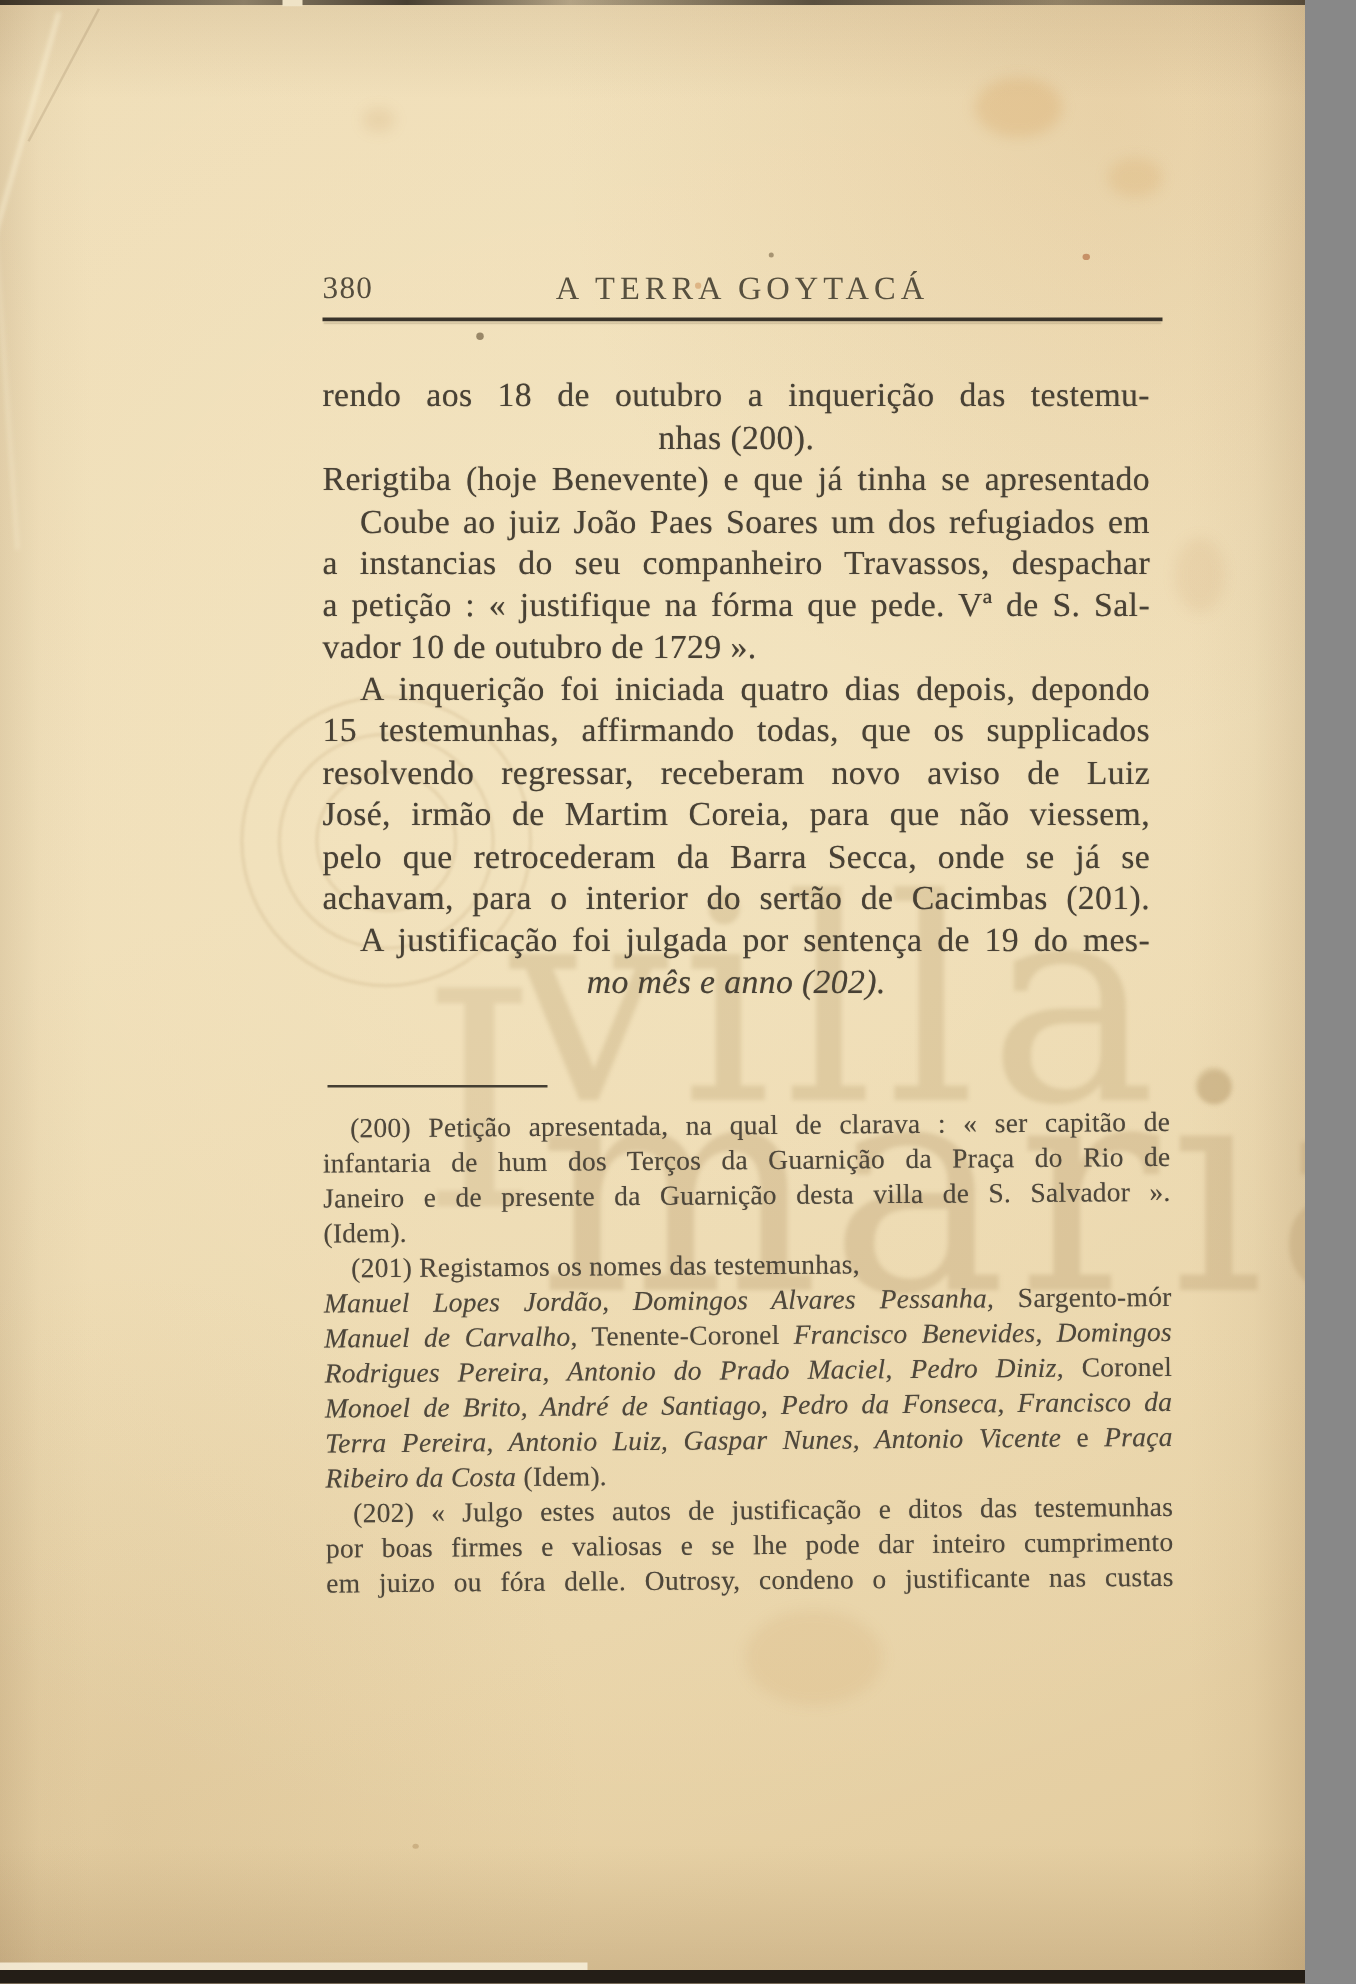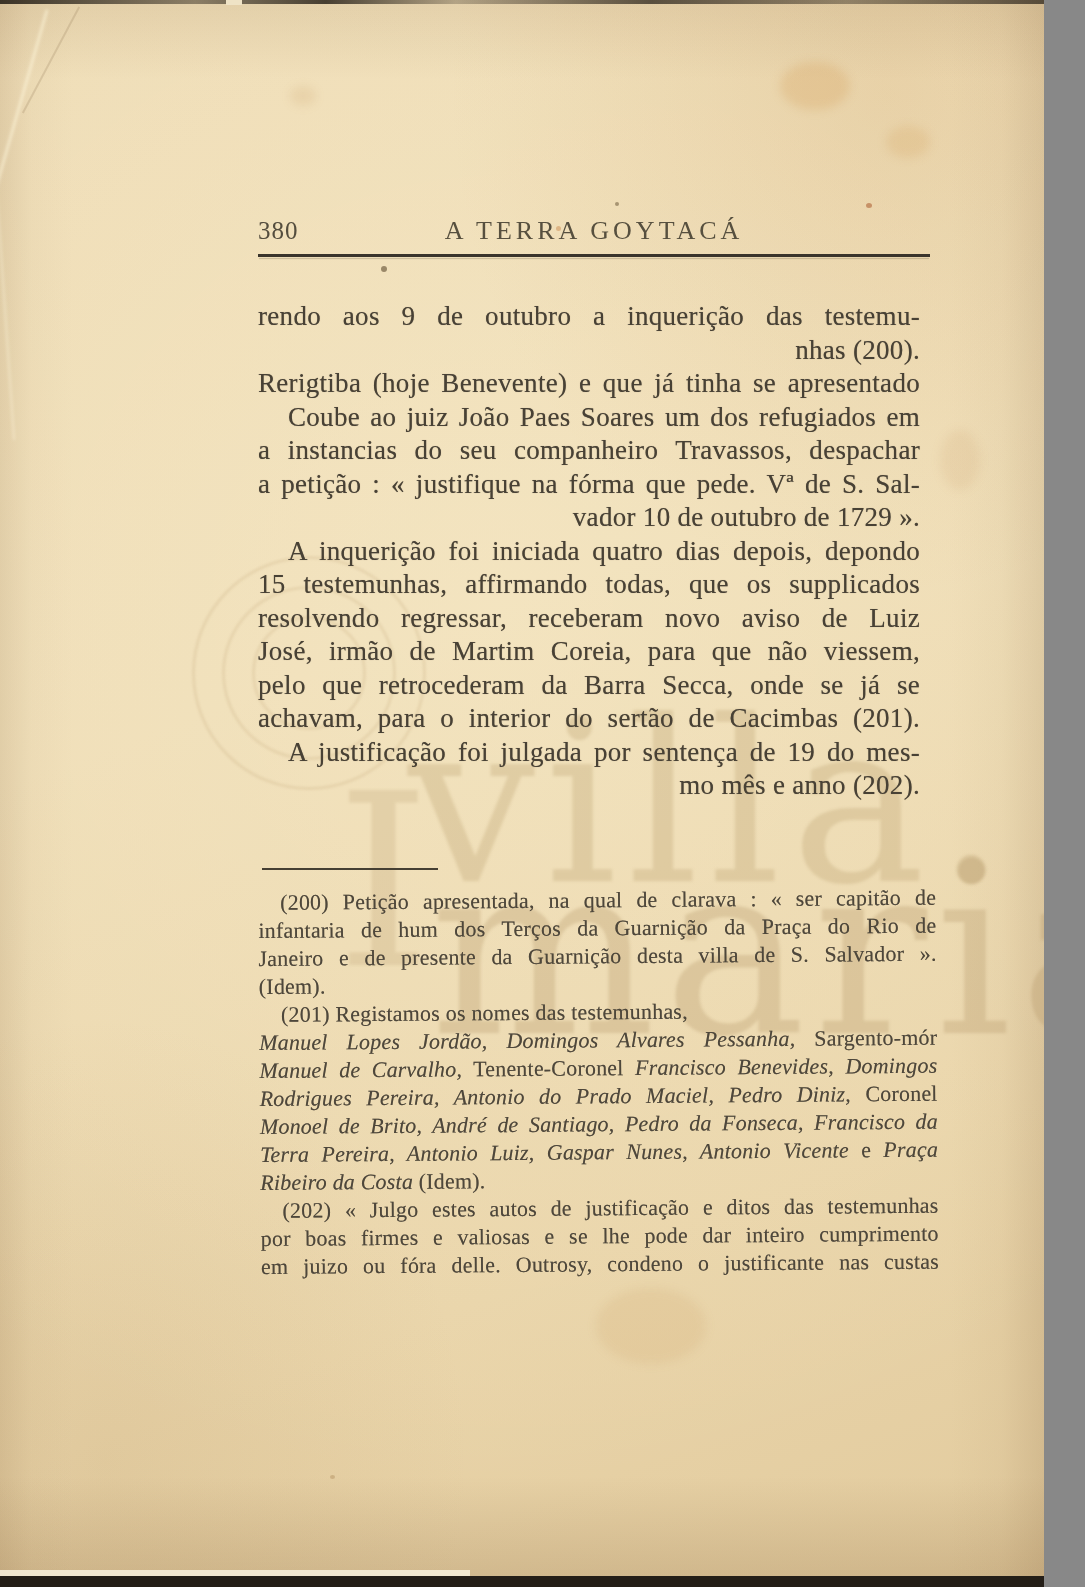--- a/index.html
+++ b/index.html
@@ -110,35 +110,35 @@
   <div class="abs speck sp6"></div>
   <div class="abs crease cr1"></div>
   <div class="abs crease cr2"></div>
   <div class="abs cr3" style="position:absolute;"></div>
 
   <div class="abs pagenum">380</div>
   <div class="abs runtitle">A TERRA GOYTACÁ</div>
   <div class="abs hrule"></div>
 
   <div class="abs bodyblock">
-    <div class="ln jl">rendo aos 9 de outubro a inquerição das testemu-</div>
-    <div class="ln" style="text-align:right;">nhas (200).</div>
+    <div class="ln jl">rendo aos 18 de outubro a inquerição das testemu-</div>
+    <div class="ln" style="text-align:center;">nhas (200).</div>
     <div class="ln jl">Rerigtiba (hoje Benevente) e que já tinha se apresentado</div>
     <div class="ln jl ind">Coube ao juiz João Paes Soares um dos refugiados em</div>
     <div class="ln jl">a instancias do seu companheiro Travassos, despachar</div>
     <div class="ln jl">a petição : « justifique na fórma que pede. Vª de S. Sal-</div>
-    <div class="ln" style="text-align:right;">vador 10 de outubro de 1729 ».</div>
+    <div class="ln" style="text-align:left;">vador 10 de outubro de 1729 ».</div>
     <div class="ln jl ind">A inquerição foi iniciada quatro dias depois, depondo</div>
     <div class="ln jl">15 testemunhas, affirmando todas, que os supplicados</div>
     <div class="ln jl">resolvendo regressar, receberam novo aviso de Luiz</div>
     <div class="ln jl">José, irmão de Martim Coreia, para que não viessem,</div>
     <div class="ln jl">pelo que retrocederam da Barra Secca, onde se já se</div>
     <div class="ln jl">achavam, para o interior do sertão de Cacimbas (201).</div>
     <div class="ln jl ind">A justificação foi julgada por sentença de 19 do mes-</div>
-    <div class="ln" style="text-align:right;">mo mês e anno (202).</div>
+    <div class="ln" style="text-align:center;font-style:italic;">mo mês e anno (202).</div>
   </div>
 
   <div class="abs fsep"></div>
 
   <div class="abs fnblock">
     <div class="ln jl ind"><span>(200) Petição apresentada, na qual de clarava : « ser capitão de</span></div>
     <div class="ln jl"><span>infantaria de hum dos Terços da Guarnição da Praça do Rio de</span></div>
     <div class="ln jl"><span>Janeiro e de presente da Guarnição desta villa de S. Salvador ».</span></div>
     <div class="ln" style="text-align:left;"><span>(Idem).</span></div>
     <div class="ln ind" style="text-align:left;"><span>(201) Registamos os nomes das testemunhas,</span></div>

